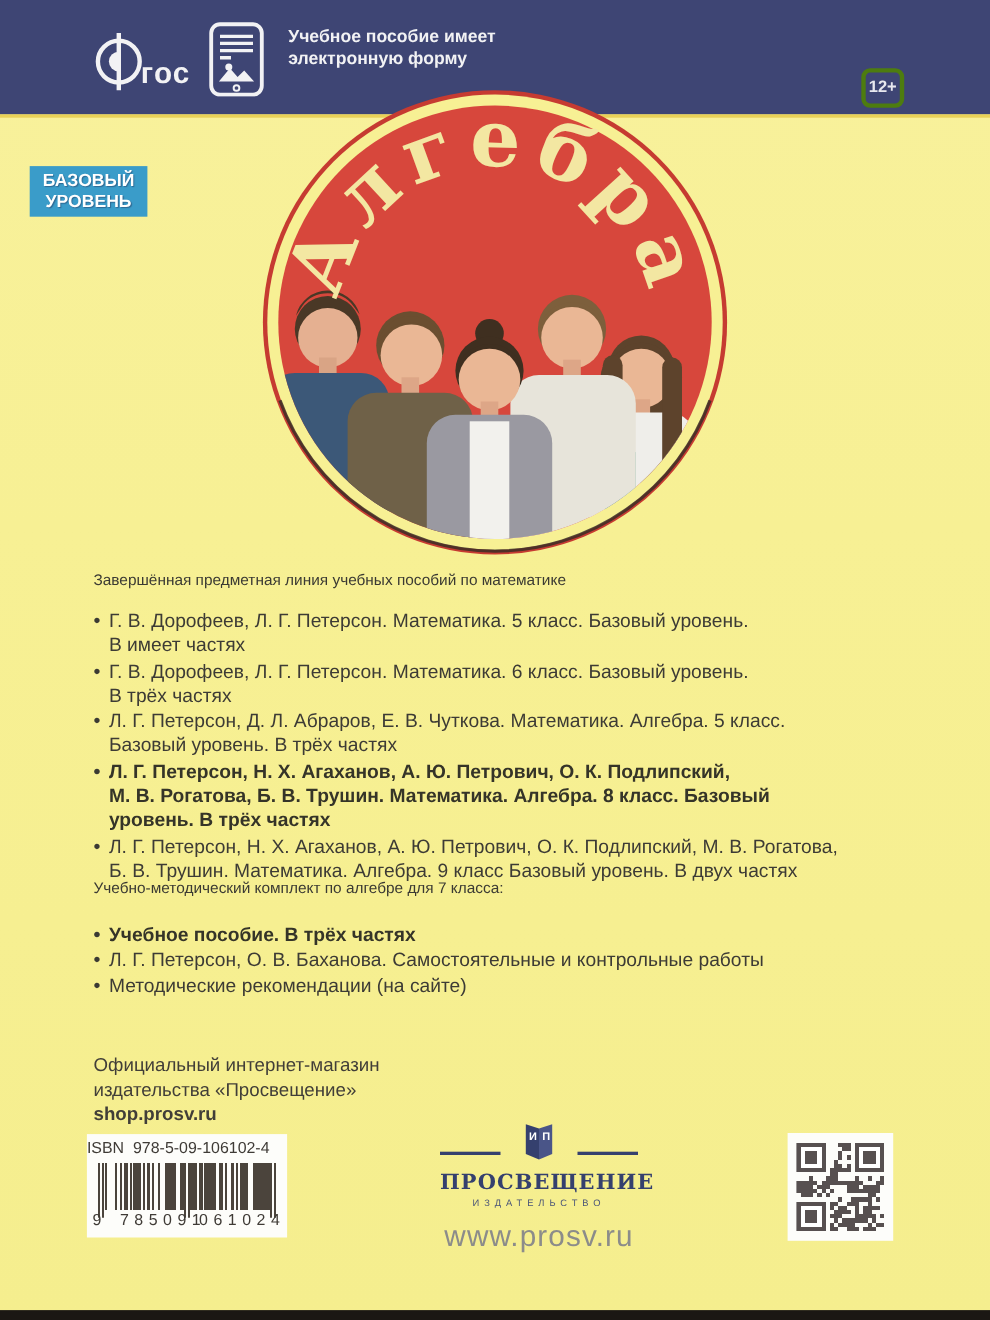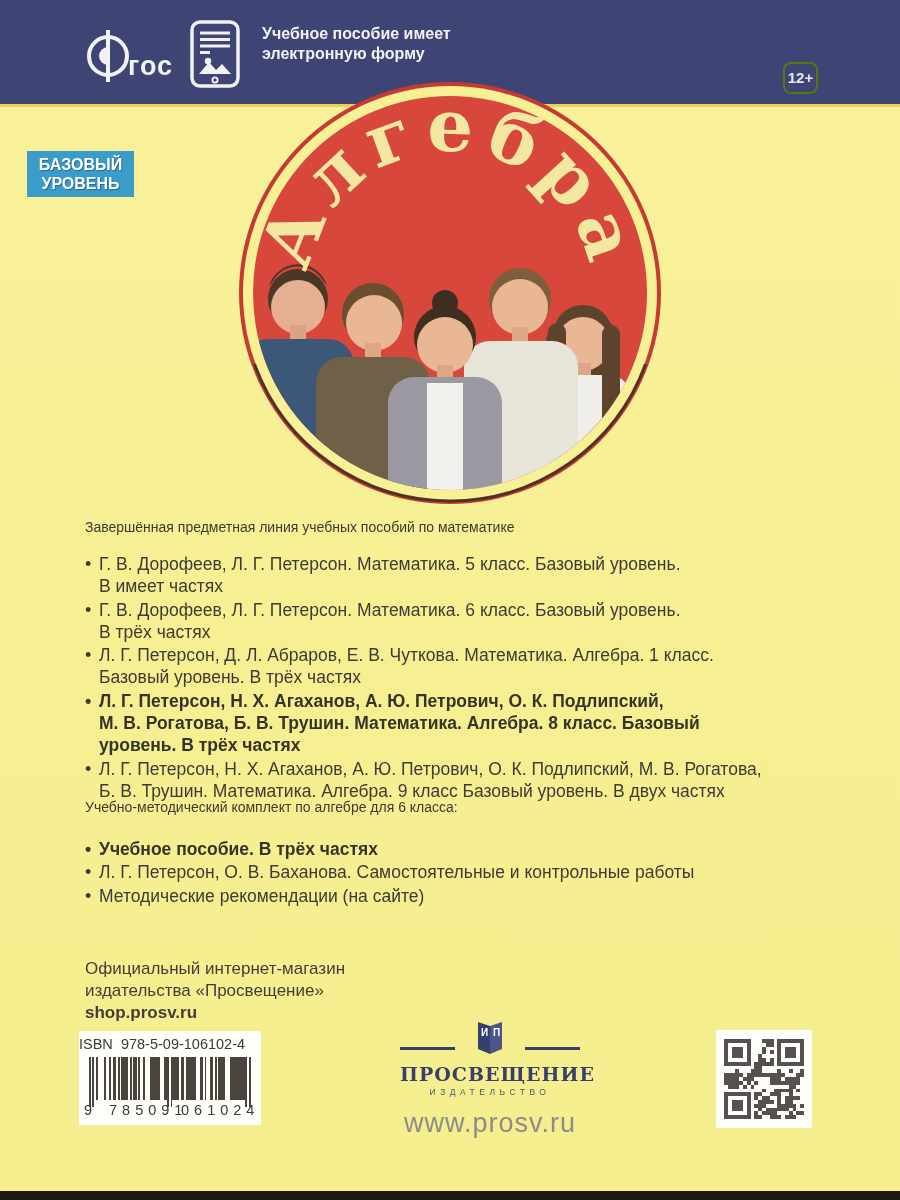--- a/index.html
+++ b/index.html
@@ -6,21 +6,21 @@
   .page{position:relative;width:900px;height:1200px;overflow:hidden;
         background:linear-gradient(180deg,#f8f19c 0%,#f7f094 40%,#f5ee8e 100%);
         font-family:"Liberation Sans",sans-serif;color:#3d3b35;}
   
   .header-band{position:absolute;left:0;top:0;width:900px;height:104px;background:#3e4574;}
   .header-band::after{content:"";position:absolute;left:0;bottom:-3px;width:100%;height:3px;background:#e9d157;}
   .fgos{position:absolute;left:84px;top:26px;display:flex;align-items:flex-end;}
   .fgos-text{color:#f2f2f4;font-weight:bold;font-size:27px;letter-spacing:1px;margin-left:-6px;line-height:1;margin-bottom:4px;}
   .tablet-wrap{position:absolute;left:190px;top:20px;}
   .ebook-note{position:absolute;left:262px;top:24px;color:#f2f2f4;font-weight:bold;font-size:16px;line-height:20px;}
-  .age-badge{position:absolute;left:783px;top:62px;width:31px;height:28px;border:2px solid #4d7c0f;border-radius:8px;
+  .age-badge{position:absolute;left:783px;top:62px;width:31px;height:28px;border:4px solid #4d7c0f;border-radius:8px;
              color:#e8e8ef;font-size:15px;font-weight:bold;text-align:center;line-height:28px;}
   
   .level-badge{position:absolute;left:27px;top:151px;width:107px;height:46px;background:#3a9cc9;
                color:#fff;font-weight:bold;font-size:16px;line-height:19px;text-align:center;
                display:flex;flex-direction:column;justify-content:center;
                text-shadow:1px 1px 1px rgba(30,40,80,.45);}
   
   .cover-circle{position:absolute;left:228px;top:73px;}
   .cover-title{font-family:"DejaVu Serif",serif;font-weight:bold;font-size:72px;letter-spacing:9px;fill:#f3e7a2;}
   
@@ -170,40 +170,40 @@
     </div>
       </div>
     <div class="li">
         <div class="lt">
       <div>Г. В. Дорофеев, Л. Г. Петерсон. Математика. 6 класс. Базовый уровень.</div>
       <div>В трёх частях</div>
     </div>
       </div>
     <div class="li">
         <div class="lt">
-      <div>Л. Г. Петерсон, Д. Л. Абраров, Е. В. Чуткова. Математика. Алгебра. 1 класс.</div>
+      <div>Л. Г. Петерсон, Д. Л. Абраров, Е. В. Чуткова. Математика. Алгебра. 5 класс.</div>
       <div>Базовый уровень. В трёх частях</div>
     </div>
       </div>
     <div class="li bold">
         <div class="lt">
       <div>Л. Г. Петерсон, Н. Х. Агаханов, А. Ю. Петрович, О. К. Подлипский,</div>
       <div>М. В. Рогатова, Б. В. Трушин. Математика. Алгебра. 8 класс. Базовый</div>
       <div>уровень. В трёх частях</div>
     </div>
       </div>
     <div class="li">
         <div class="lt">
       <div>Л. Г. Петерсон, Н. Х. Агаханов, А. Ю. Петрович, О. К. Подлипский, М. В. Рогатова,</div>
       <div>Б. В. Трушин. Математика. Алгебра. 9 класс Базовый уровень. В двух частях</div>
     </div>
       </div>
   </div>
 
-  <div class="sec-heading h2">Учебно-методический комплект по алгебре для 6 класса:</div>
+  <div class="sec-heading h2">Учебно-методический комплект по алгебре для 7 класса:</div>
   <div class="list umk-list">
     <div class="li bold">
         <div class="lt">
       <div>Учебное пособие. В трёх частях</div>
     </div>
       </div>
     <div class="li">
         <div class="lt">
       <div>Л. Г. Петерсон, О. В. Баханова. Самостоятельные и контрольные работы</div>
     </div>

